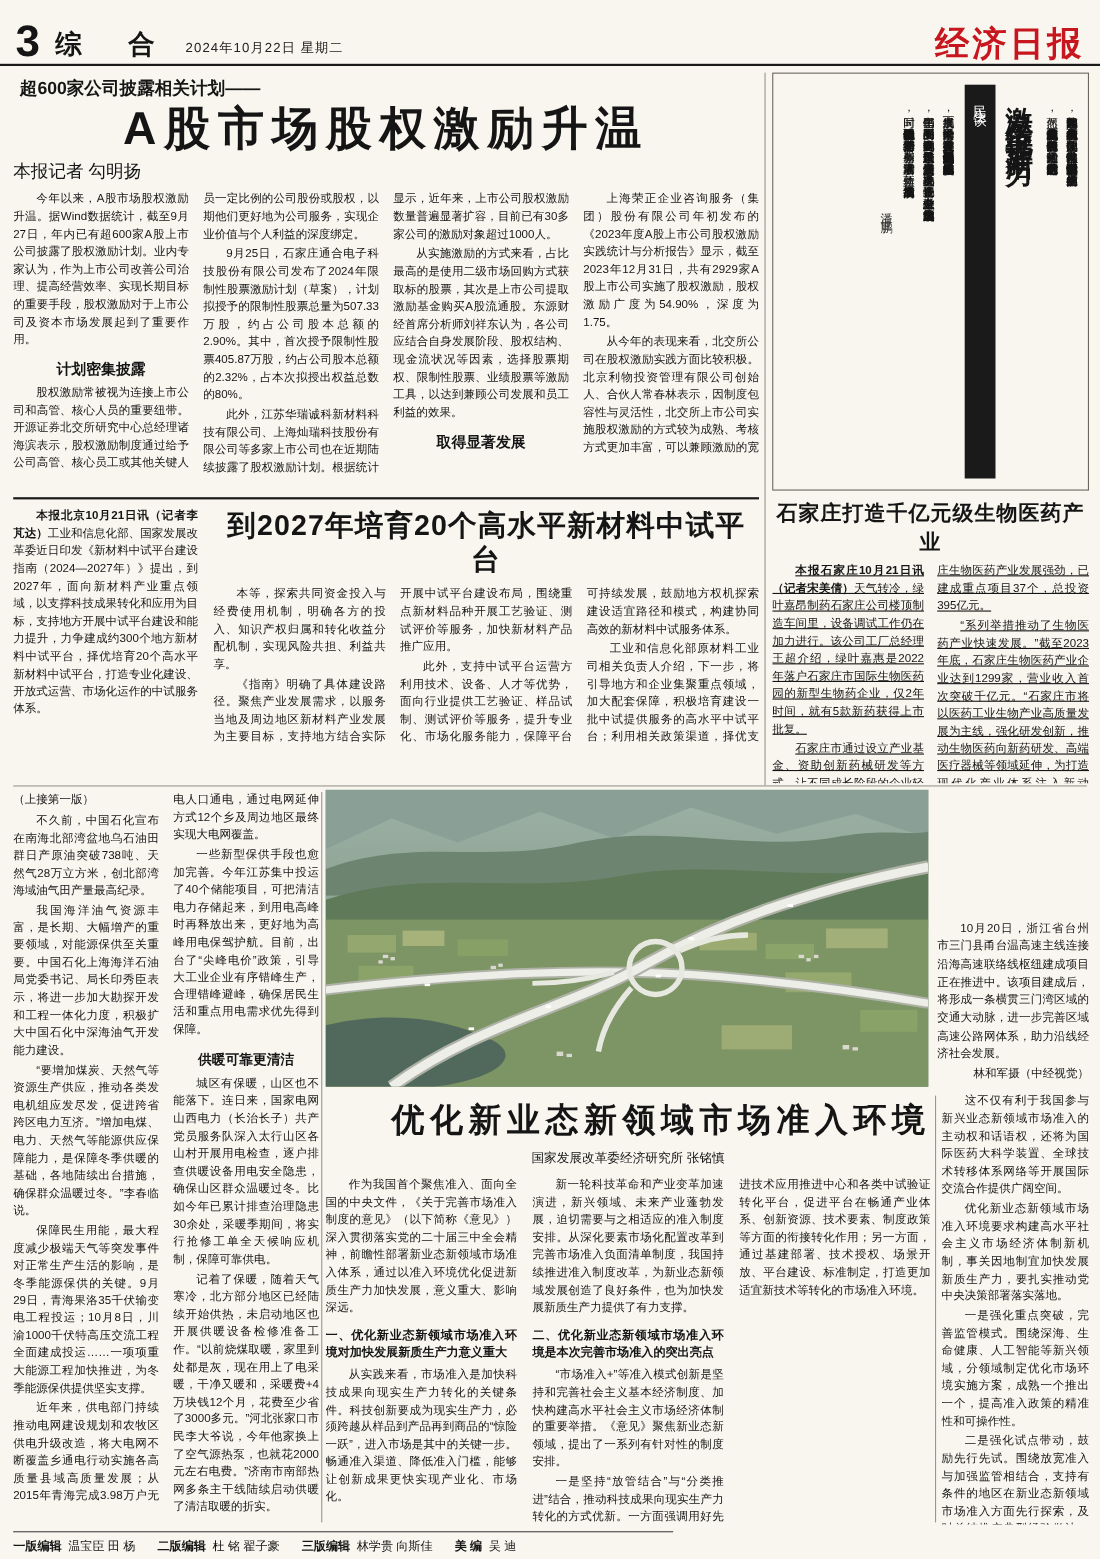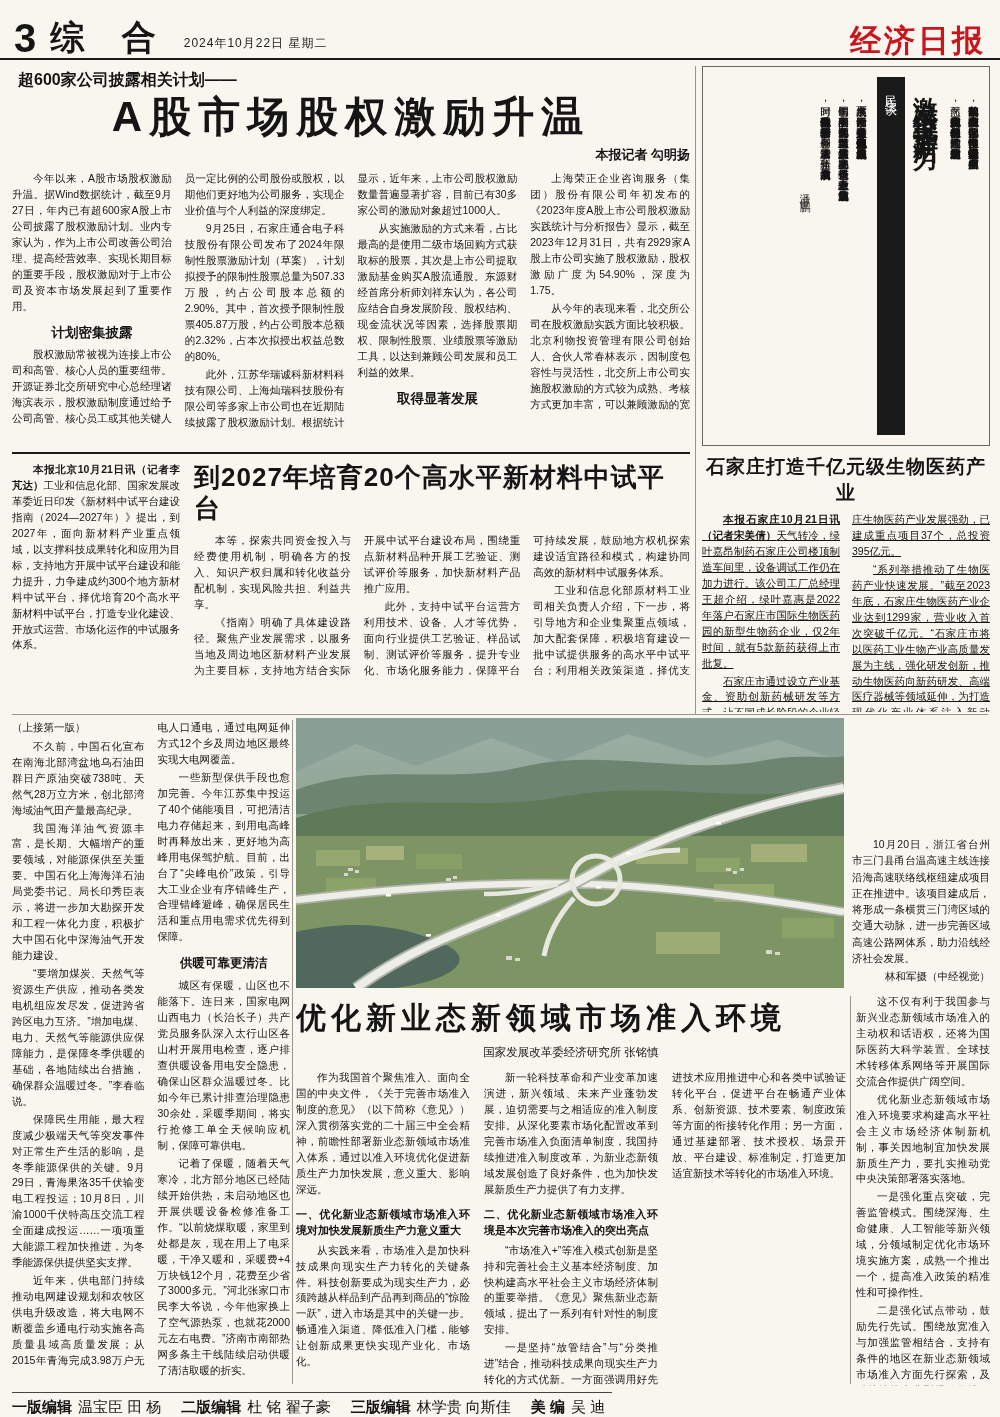--- a/index.html
+++ b/index.html
@@ -13,41 +13,41 @@
   }
 
   
   .page-header {
     position:absolute; left:0; top:6; top:6px; width:1000px; height:54px;
     padding:4px 14px 0 14px;
     border-bottom:2px solid #1a1a1a;
     display:flex; align-items:flex-end; gap:14px;
   }
   .page-no { font-size:40px; font-weight:900; line-height:1; }
-  .page-section { font-size:34px; font-weight:900; letter-spacing:14px; line-height:1.1; padding-bottom:2px; }
+  .page-section { font-size:24px; font-weight:900; letter-spacing:14px; line-height:1.1; padding-bottom:2px;font-family:Liberation Mono, monospace; }
   .page-date { font-size:12px; color:#222; padding-bottom:6px; letter-spacing:1px; }
   .masthead {
     margin-left:auto; font-family:"DejaVu Serif","Liberation Serif",serif;
     font-weight:bold; font-size:31px; color:#c8161e; letter-spacing:3px; line-height:1; padding-bottom:2px;
   }
 
   
   .para { font-size:10.5px; line-height:1.52; text-indent:2em; text-align:justify; margin:0 0 2px 0; }
   .subhead { font-weight:bold; }
   .dateline-b { font-weight:bold; }
 
   
   .vline { position:absolute; width:0; border-left:1px solid #9a968c; }
   .hline { position:absolute; height:0; border-top:1px solid #9a968c; }
 
   
   .equity { position:absolute; left:12px; top:66px; width:678px; height:384px; overflow:hidden; }
   .equity-kicker { font-size:16px; font-weight:bold; margin:4px 0 2px 6px; }
   .equity-title { font-size:42px; font-weight:900; text-align:center; letter-spacing:7px; line-height:1.15; }
-  .equity-byline { font-size:13px; text-align:right; margin:5px 0 7px 0;font-weight:bold; }
+  .equity-byline { font-size:16px; text-align:left; margin:5px 0 7px 0; }
   .equity-body { height:268px; column-count:4; column-gap:13px; column-fill:auto; overflow:hidden; }
   .equity-body .subhead { display:block; text-align:center; font-size:13.5px; margin:9px 0 5px 0; }
 
   
   .minsheng {
     position:absolute; left:702px; top:66px; width:288px; height:380px;
     border:1px solid #6b675e; padding:10px 8px; overflow:hidden;
   }
   .ms-flow { writing-mode:vertical-rl; width:100%; height:100%; font-size:11px; line-height:1.85; }
   .ms-flow .para { text-indent:2em; margin:0; margin-block-end:2px; }
@@ -62,49 +62,49 @@
   
   .biopharma { position:absolute; left:702px; top:452px; width:288px; height:260px; overflow:hidden; }
   .biopharma-title { font-size:19px; font-weight:900; text-align:center; letter-spacing:1px; margin:2px 0 6px 0; }
   .biopharma-body { height:226px; column-count:2; column-gap:12px; column-fill:auto; overflow:hidden;text-decoration:underline; }
 
   
   .materials { position:absolute; left:12px; top:452px; width:678px; height:260px; border-top:2px solid #1a1a1a; padding-top:8px; display:flex; gap:14px; overflow:hidden; }
   .materials-lead { width:168px; flex:0 0 168px; }
   .materials-right { flex:1; }
   .materials-kicker { font-size:16px; font-weight:bold; text-align:center; margin-bottom:4px; }
-  .materials-title { font-size:26px; font-weight:900; letter-spacing:1px; line-height:1.2; margin-bottom:9px; }
+  .materials-title { font-size:26px; font-weight:900; text-align:center; letter-spacing:1px; line-height:1.2; margin-bottom:9px; }
   .materials-body { height:152px; column-count:3; column-gap:13px; column-fill:auto; overflow:hidden; }
 
   
   .continuation { position:absolute; left:12px; top:720px; width:278px; height:664px; column-count:2; column-gap:13px; column-fill:auto; overflow:hidden; }
   .continuation .continued-label { font-size:10.5px; line-height:1.5; margin-bottom:3px; }
   .continuation .subhead { display:block; text-align:center; font-size:12.5px; margin:10px 0 6px 0; }
 
   
   .photo { position:absolute; left:296px; top:718px; width:548px; height:270px; overflow:hidden; background:#7a9072; }
   .photo svg { display:block; }
 
   .caption { position:absolute; left:852px; top:718px; width:138px; height:272px; padding-top:118px; overflow:hidden; }
   .cap-text { font-size:10.5px; line-height:1.55; text-align:justify; text-indent:2em; }
   .cap-credit { font-size:10.5px; line-height:1.6; text-align:right; margin-top:2px; }
 
   
   .access-main { position:absolute; left:296px; top:996px; width:550px; height:392px; overflow:hidden; }
-  .access-title { font-size:30px; font-weight:900; text-align:left; letter-spacing:5px; margin:2px 0 6px 0; }
+  .access-title { font-size:30px; font-weight:900; text-align:right; letter-spacing:5px; margin:2px 0 6px 0; }
   .access-byline { font-size:11.5px; text-align:center; margin-bottom:10px; }
   .access-body { height:322px; column-count:3; column-gap:14px; column-fill:auto; overflow:hidden; }
   .access-main .subhead, .access-right .subhead { display:block; text-align:justify; font-size:11px; line-height:1.5; margin:8px 0 4px 0; }
   .access-right { position:absolute; left:856px; top:994px; width:134px; height:392px; overflow:hidden; }
 
   
   .editors {
     position:absolute; left:12px; top:1392px; width:600px; height:22px;
     border-top:1px solid #444; padding-top:5px;
-    display:flex; gap:20px; font-size:15px; white-space:nowrap;
+    display:flex; gap:20px; font-size:11px; white-space:nowrap;
   }
   .editors .ed b { font-weight:bold; margin-right:6px; }
 </style>
 </head>
 <body>
 
 <header class="page-header">
   <div class="page-no">3</div>
   <div class="page-section">综 合</div>
   <div class="page-date">2024年10月22日 星期二</div>

